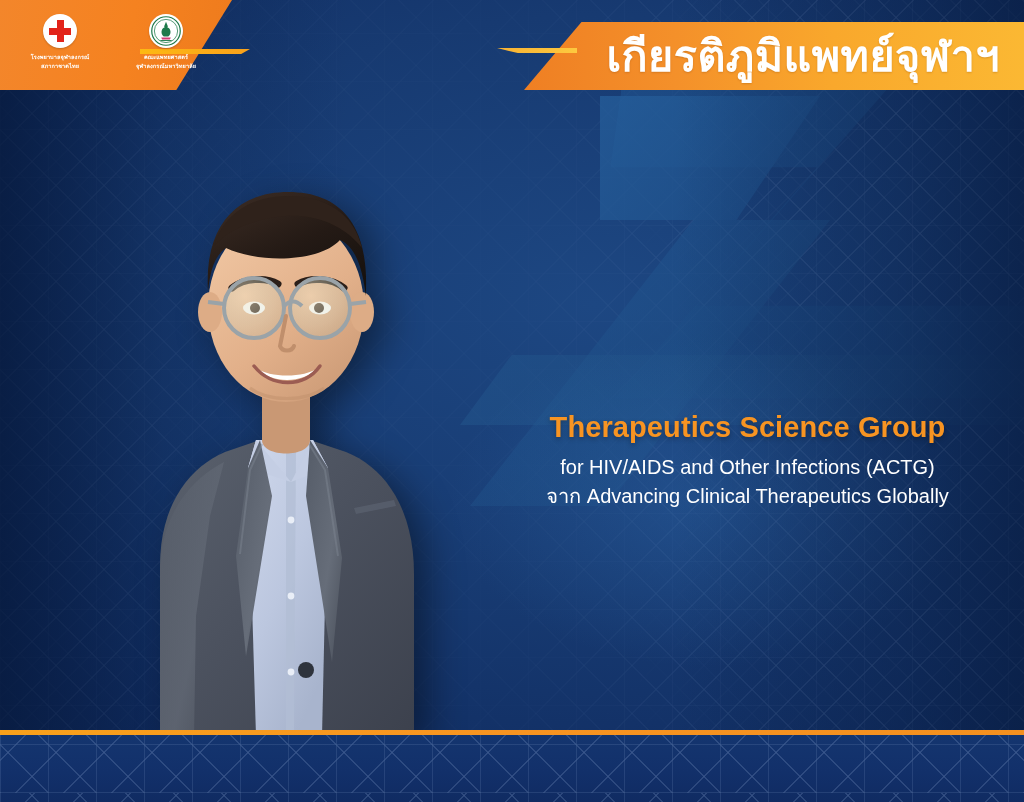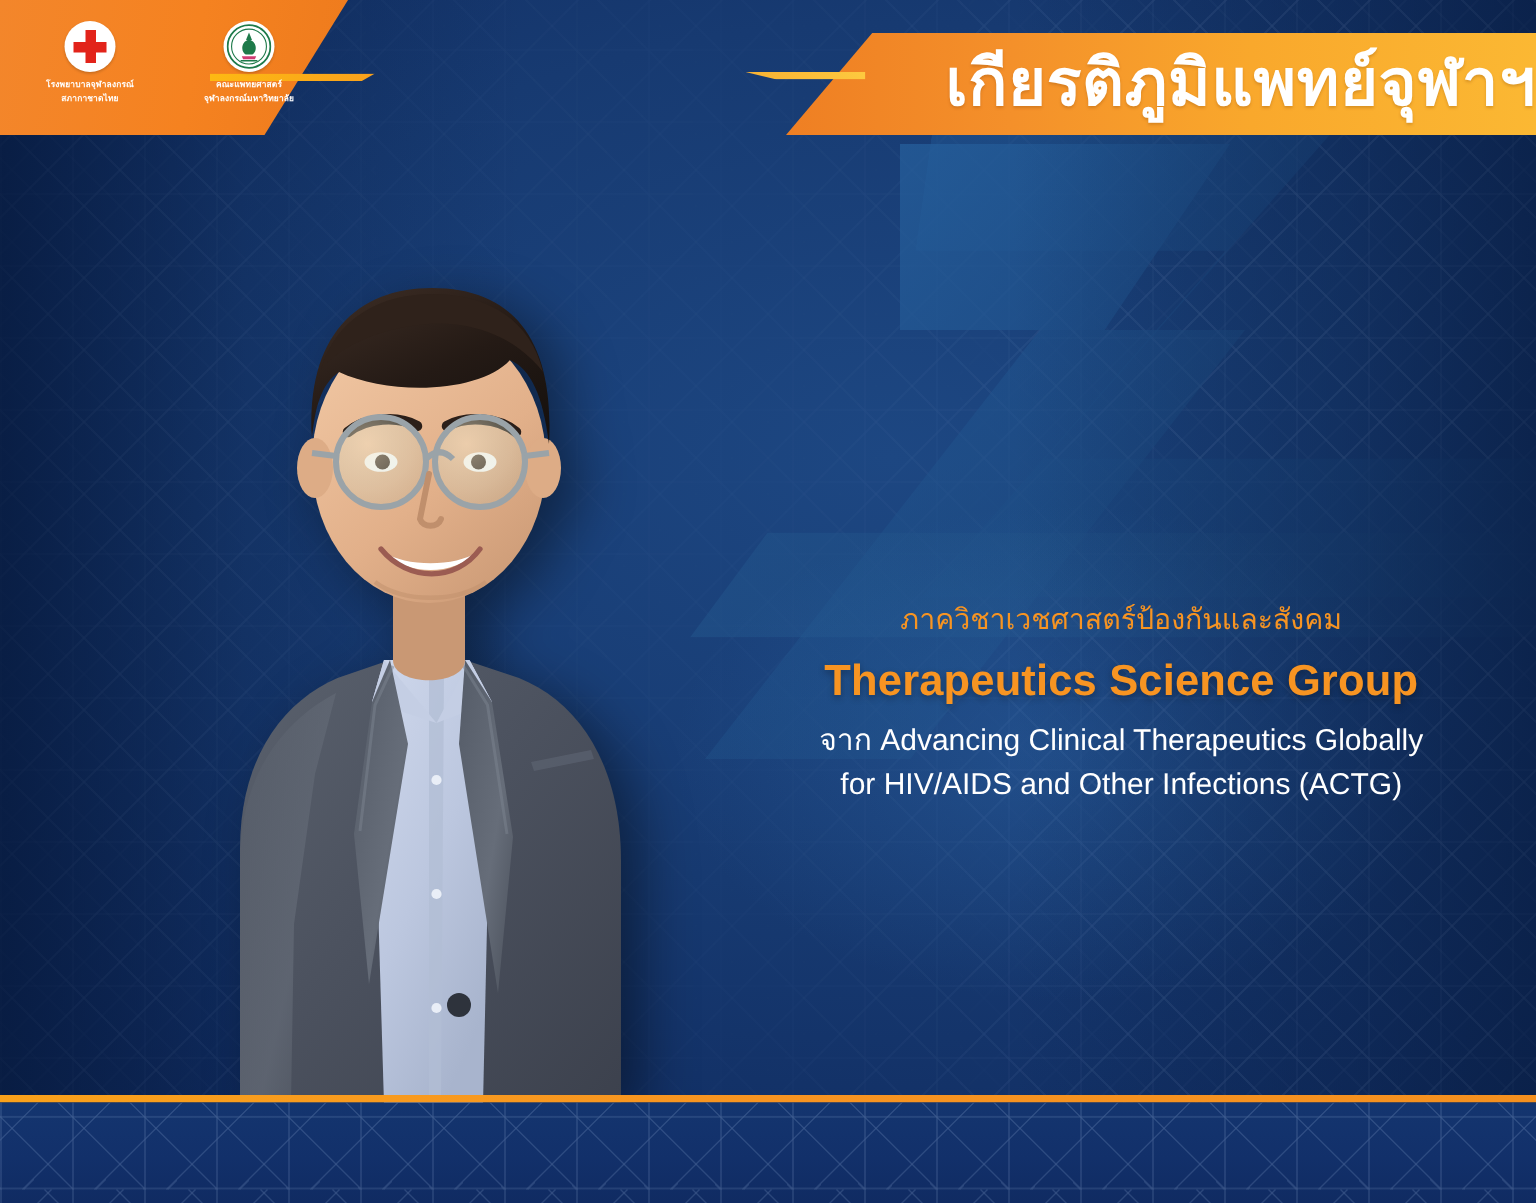--- a/index.html
+++ b/index.html
@@ -100,20 +100,21 @@
     clip-path:polygon(11.5% 0, 100% 0, 100% 100%, 0 100%);
   }
   .banner-right-accent{
     position:absolute;left:497px;top:48px;width:80px;height:5px;
     background:linear-gradient(90deg,#f9b233,#fdc93f);
     clip-path:polygon(0 0,100% 0,100% 100%,26% 100%);
   }
   .banner-title{
     position:absolute;left:524px;top:22px;width:500px;height:68px;
     display:flex;align-items:center;justify-content:flex-end;
+    padding-right:24px;
     color:#ffffff;
     font-size:43px;font-weight:bold;letter-spacing:.5px;
     line-height:1;
     text-shadow:0 1px 2px rgba(120,55,0,.25);
     white-space:nowrap;
   }
 
   
   .logos{
     position:absolute;left:0;top:0;width:220px;height:90px;
@@ -327,27 +328,26 @@
       <path d="M276 220 L270 250 C272 256 282 256 284 250" fill="none" stroke="#c08f6c" stroke-width="4" stroke-linecap="round"></path>
 
       <path d="M246 272 C262 288 292 288 308 272 C294 282 260 282 246 272 Z" fill="#ffffff"></path>
       <path d="M244 270 C262 292 294 292 310 270" fill="none" stroke="#9b5c52" stroke-width="3.5" stroke-linecap="round"></path>
 
       <path d="M240 292 C258 306 296 306 314 292" fill="none" stroke="#c08f6c" stroke-width="3" opacity=".5"></path>
     </svg>
   </div>
 
   <div class="info">
-    <div class="dept">ภาควิชาเวชศาสตร์ป้องกันและสังคม</div>
     <div class="position">
       <div>Therapeutics Science Group</div>
     </div>
     <div class="org">
+      <div>for HIV/AIDS and Other Infections (ACTG)</div>
       <div>จาก Advancing Clinical Therapeutics Globally</div>
-      <div>for HIV/AIDS and Other Infections (ACTG)</div>
     </div>
   </div>
 
   <div class="footer-rule"></div>
   <div class="footer-band">
     <div class="footer-pattern"></div>
   </div>
 
 </div>
 

